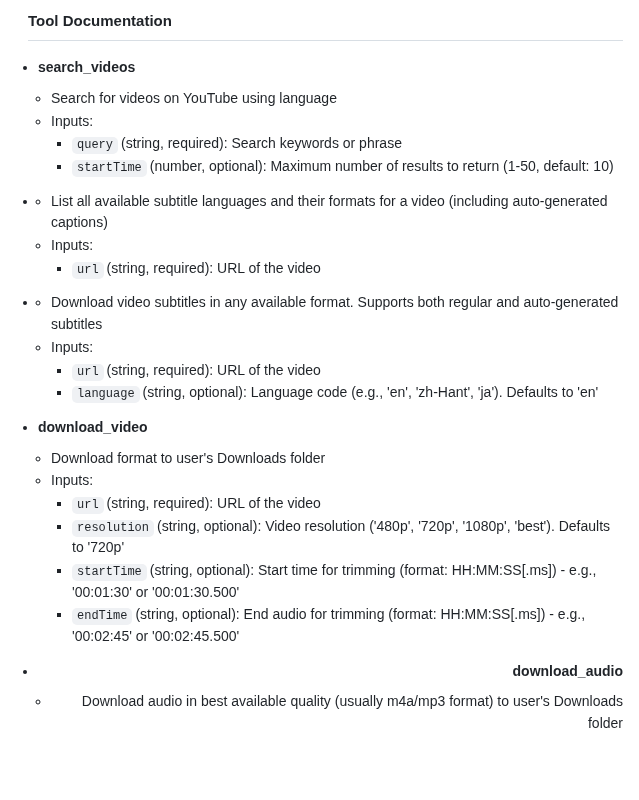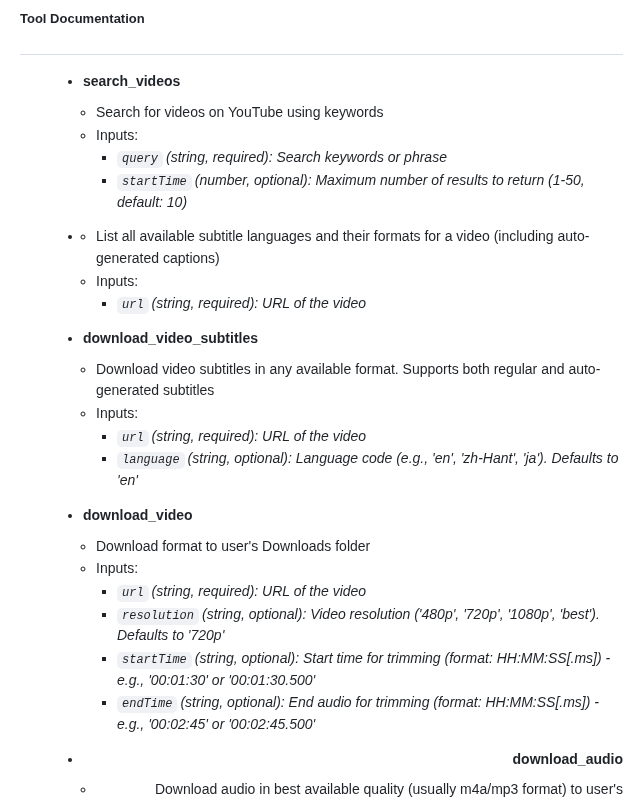--- a/index.html
+++ b/index.html
@@ -15,70 +15,70 @@
     background: #ffffff;
     color: var(--text);
     font-family: "Liberation Sans", sans-serif;
     font-size: 14px;
     line-height: 1.55;
     overflow: hidden;
   }
   .doc { padding: 9px 16px 0 20px; }
 
   h2.page-title {
-    font-size: 13px;
+    font-size: 15px;
     font-weight: 700;
-    margin: 0 0 16px 0;
-    padding-bottom: 25px;
+    margin: 0 0 16px 8px;
+    padding-bottom: 8px;
     border-bottom: 1px solid var(--heading-border);
   }
 
   ul { margin: 0; }
   ul.tools {
     list-style: disc;
     padding-left: 18px;
   }
-  li.tool { margin-bottom: 13px; margin-left: 45px; }
+  li.tool { margin-bottom: 13px; }
   li.tool:last-child { margin-bottom: 0; text-align: right; }
   .tool-name { font-weight: 700; }
 
   ul.lvl2 {
     list-style: circle;
     padding-left: 13px;
     margin-top: 9px;
   }
   ul.lvl2 > li { margin-top: 1px; }
 
   ul.lvl3 {
     list-style: square;
     padding-left: 21px;
     margin-top: 1px;
   }
-  ul.lvl3 > li { margin-top: 1px; font-style: italic; }
+  ul.lvl3 > li { margin-top: 1px; }
 
   code.param {
     font-family: "Liberation Mono", "DejaVu Sans Mono", monospace;
     font-size: 12px;
     background: var(--code-bg);
     padding: 1px 5px 2px 5px;
     border-radius: 5px;
     margin-right: 3px;
     white-space: nowrap;
   }
 </style>
 </head>
 <body>
 
 <div class="doc">
   <h2 class="page-title">Tool Documentation</h2>
   <ul class="tools">
   <li class="tool">
     <span class="tool-name">search_videos</span>
     <ul class="lvl2">
-      <li><span>Search for videos on YouTube using keywords</span></li>
+      <li><span>Search for videos on YouTube using language</span></li>
       <li>
         <span>Inputs:</span>
         <ul class="lvl3">
   <li><code class="param">query</code><span>(string, required): Search keywords or phrase</span></li>
 
   <li><code class="param">startTime</code><span>(number, optional): Maximum number of results to return (1-50, default: 10)</span></li>
 </ul>
       </li>
     </ul>
   </li>
@@ -89,21 +89,20 @@
       <li>
         <span>Inputs:</span>
         <ul class="lvl3">
   <li><code class="param">url</code><span>(string, required): URL of the video</span></li>
 </ul>
       </li>
     </ul>
   </li>
 
   <li class="tool">
-    <span class="tool-name">download_video_subtitles</span>
     <ul class="lvl2">
       <li><span>Download video subtitles in any available format. Supports both regular and auto-generated subtitles</span></li>
       <li>
         <span>Inputs:</span>
         <ul class="lvl3">
   <li><code class="param">url</code><span>(string, required): URL of the video</span></li>
 
   <li><code class="param">language</code><span>(string, optional): Language code (e.g., 'en', 'zh-Hant', 'ja'). Defaults to 'en'</span></li>
 </ul>
       </li>

